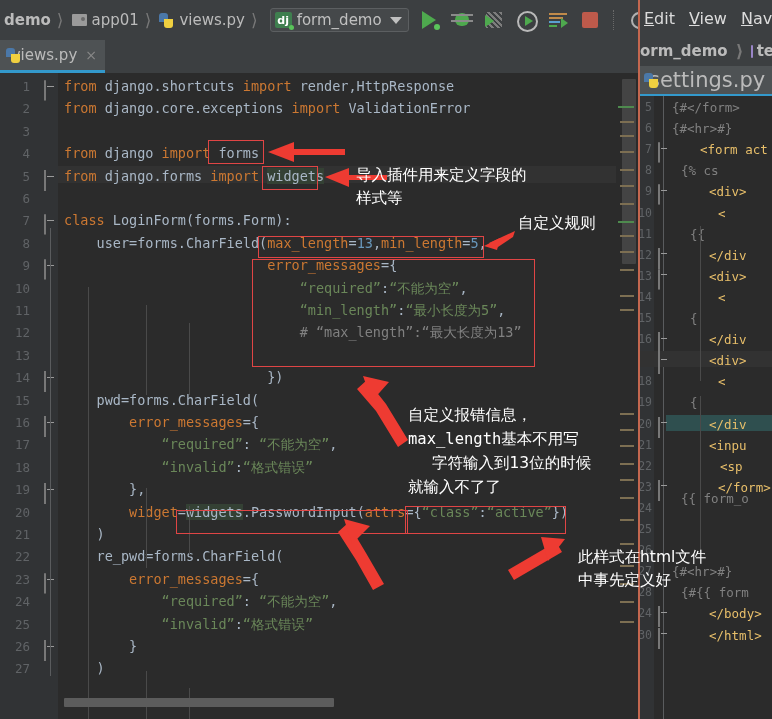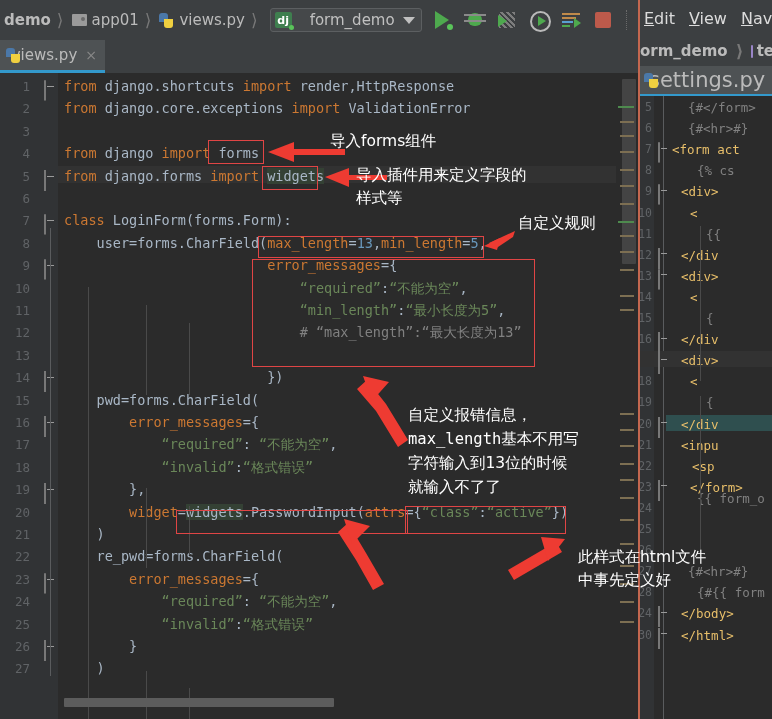--- a/index.html
+++ b/index.html
@@ -69,21 +69,21 @@
   .dj-box {
     display:flex; align-items:center;
     border:1px solid #5c5f61; border-radius:3px;
     background:#45484a; padding: 2px 6px 2px 4px;
     margin-left: 8px;
   }
   .dj-icon {
     width: 17px; height: 16px; background: #3f7f4f;
     color:#ffffff; font-size: 11px; font-weight: bold;
     display:flex; align-items:center; justify-content:center;
-    border-radius:2px; position:relative; margin-right:18px;
+    border-radius:2px; position:relative; margin-right:5px;
     font-family:"DejaVu Sans", sans-serif;
   }
   .dj-icon::after{
     content:""; position:absolute; right:-2px; bottom:-2px;
     width:5px;height:5px;border-radius:50%;background:#5ac45a;
   }
   .dj-label { color:#c0c0c0; font-size:15px; }
   .caret-down {
     margin-left: 8px;
     width:0;height:0;border-left:6px solid transparent;
@@ -278,22 +278,22 @@
   }
   .rw-fold{position:absolute;left:18px;width:12px;height:12px;}
   .rw-fold .sq{width:12px;height:12px;border:1px solid #787878;box-sizing:border-box;background:#313335;position:relative;}
   .rw-fold .sq::after{content:"";position:absolute;left:2px;top:4.5px;width:6px;height:1px;background:#9a9a9a;}
   .rw-fold.arrow .sq{border-radius:0 0 5px 5px;}
   #rw-foldline{position:absolute;left:23px;top:0;width:1px;height:623px;background:#5a5c5e;}
   .rwcl{
     position:absolute;left:32px;font-family:"DejaVu Sans Mono", monospace;font-size:12.5px;
     white-space:pre;color:#a9b7c6;
   }
-  .tag{color:#e8bf6a;}
-  .djc{color:#808080;margin-left:16px;}
+  .tag{color:#e8bf6a;margin-left:28px;}
+  .djc{color:#808080;}
   .rw-hl{position:absolute;left:26px;width:108px;height:16px;background:#2f4f4f;}
   .rw-rowhl{position:absolute;left:0;width:134px;height:16px;background:#323232;}
   .rw-ind{position:absolute;width:1px;background:#4a4a4a;}
 </style>
 </head>
 <body>
 
 <div id="root">
 
   <div id="left-window">
@@ -486,27 +486,26 @@
         <polygon points="348,523 366,553 384,584 373,590 356,560 338,532"></polygon>
         <polygon points="344,519 370,526 352,544"></polygon>
       </g>
 
       <g fill="#ee3b32">
         <polygon points="556,542 532,556 508,570 514,580 538,566 562,552"></polygon>
         <polygon points="565,539 548,561 541,537"></polygon>
       </g>
     </svg>
 
-    <div class="note" style="left:330px; top:130px;">导入forms组件</div>
     <div class="note" style="left:356px; top:164px;">导入插件用来定义字段的
 样式等</div>
     <div class="note" style="left:518px; top:212px;">自定义规则</div>
     <div class="note mono" style="left:408px; top:428px;">max_length基本不用写</div>
     <div class="note" style="left:408px; top:404px;">自定义报错信息，</div>
-    <div class="note" style="left:408px; top:452px;">字符输入到13位的时候</div>
+    <div class="note" style="left:432px; top:452px;">字符输入到13位的时候</div>
     <div class="note" style="left:408px; top:476px;">就输入不了了</div>
   </div>
 
   <div class="note" style="left:578px; top:546px; z-index:50;">此样式在html文件
 中事先定义好</div>
 
   <div id="right-window">
     <div id="rw-menu">
       <span><u>E</u>dit</span>
       <span><u>V</u>iew</span>

